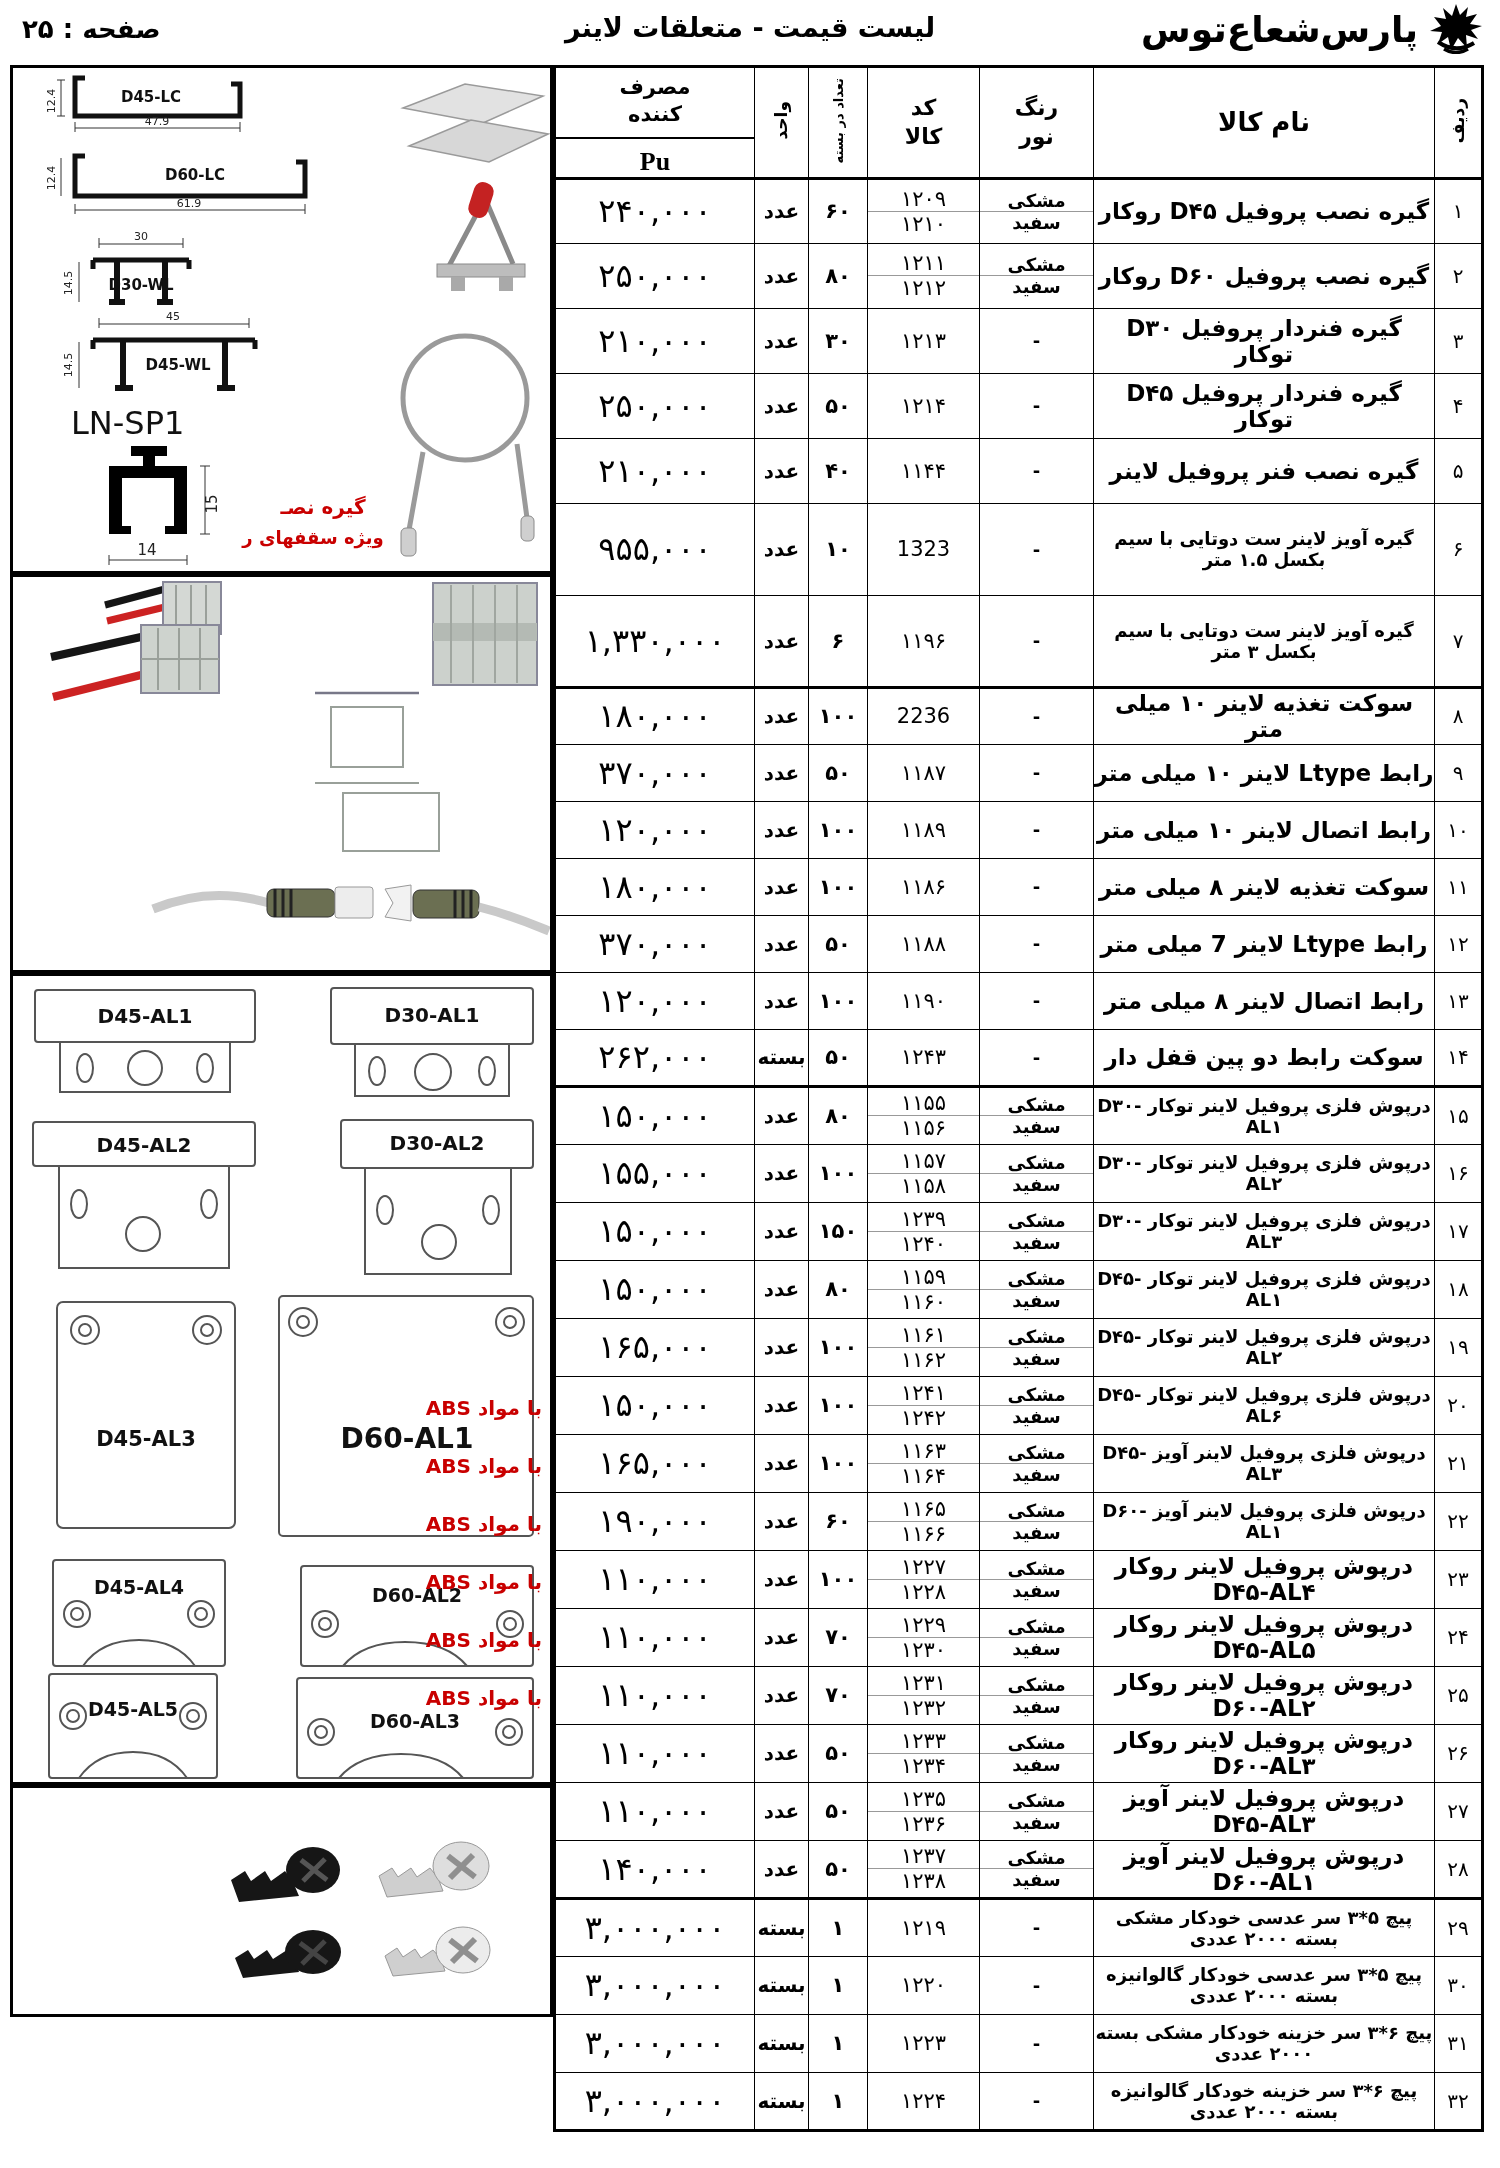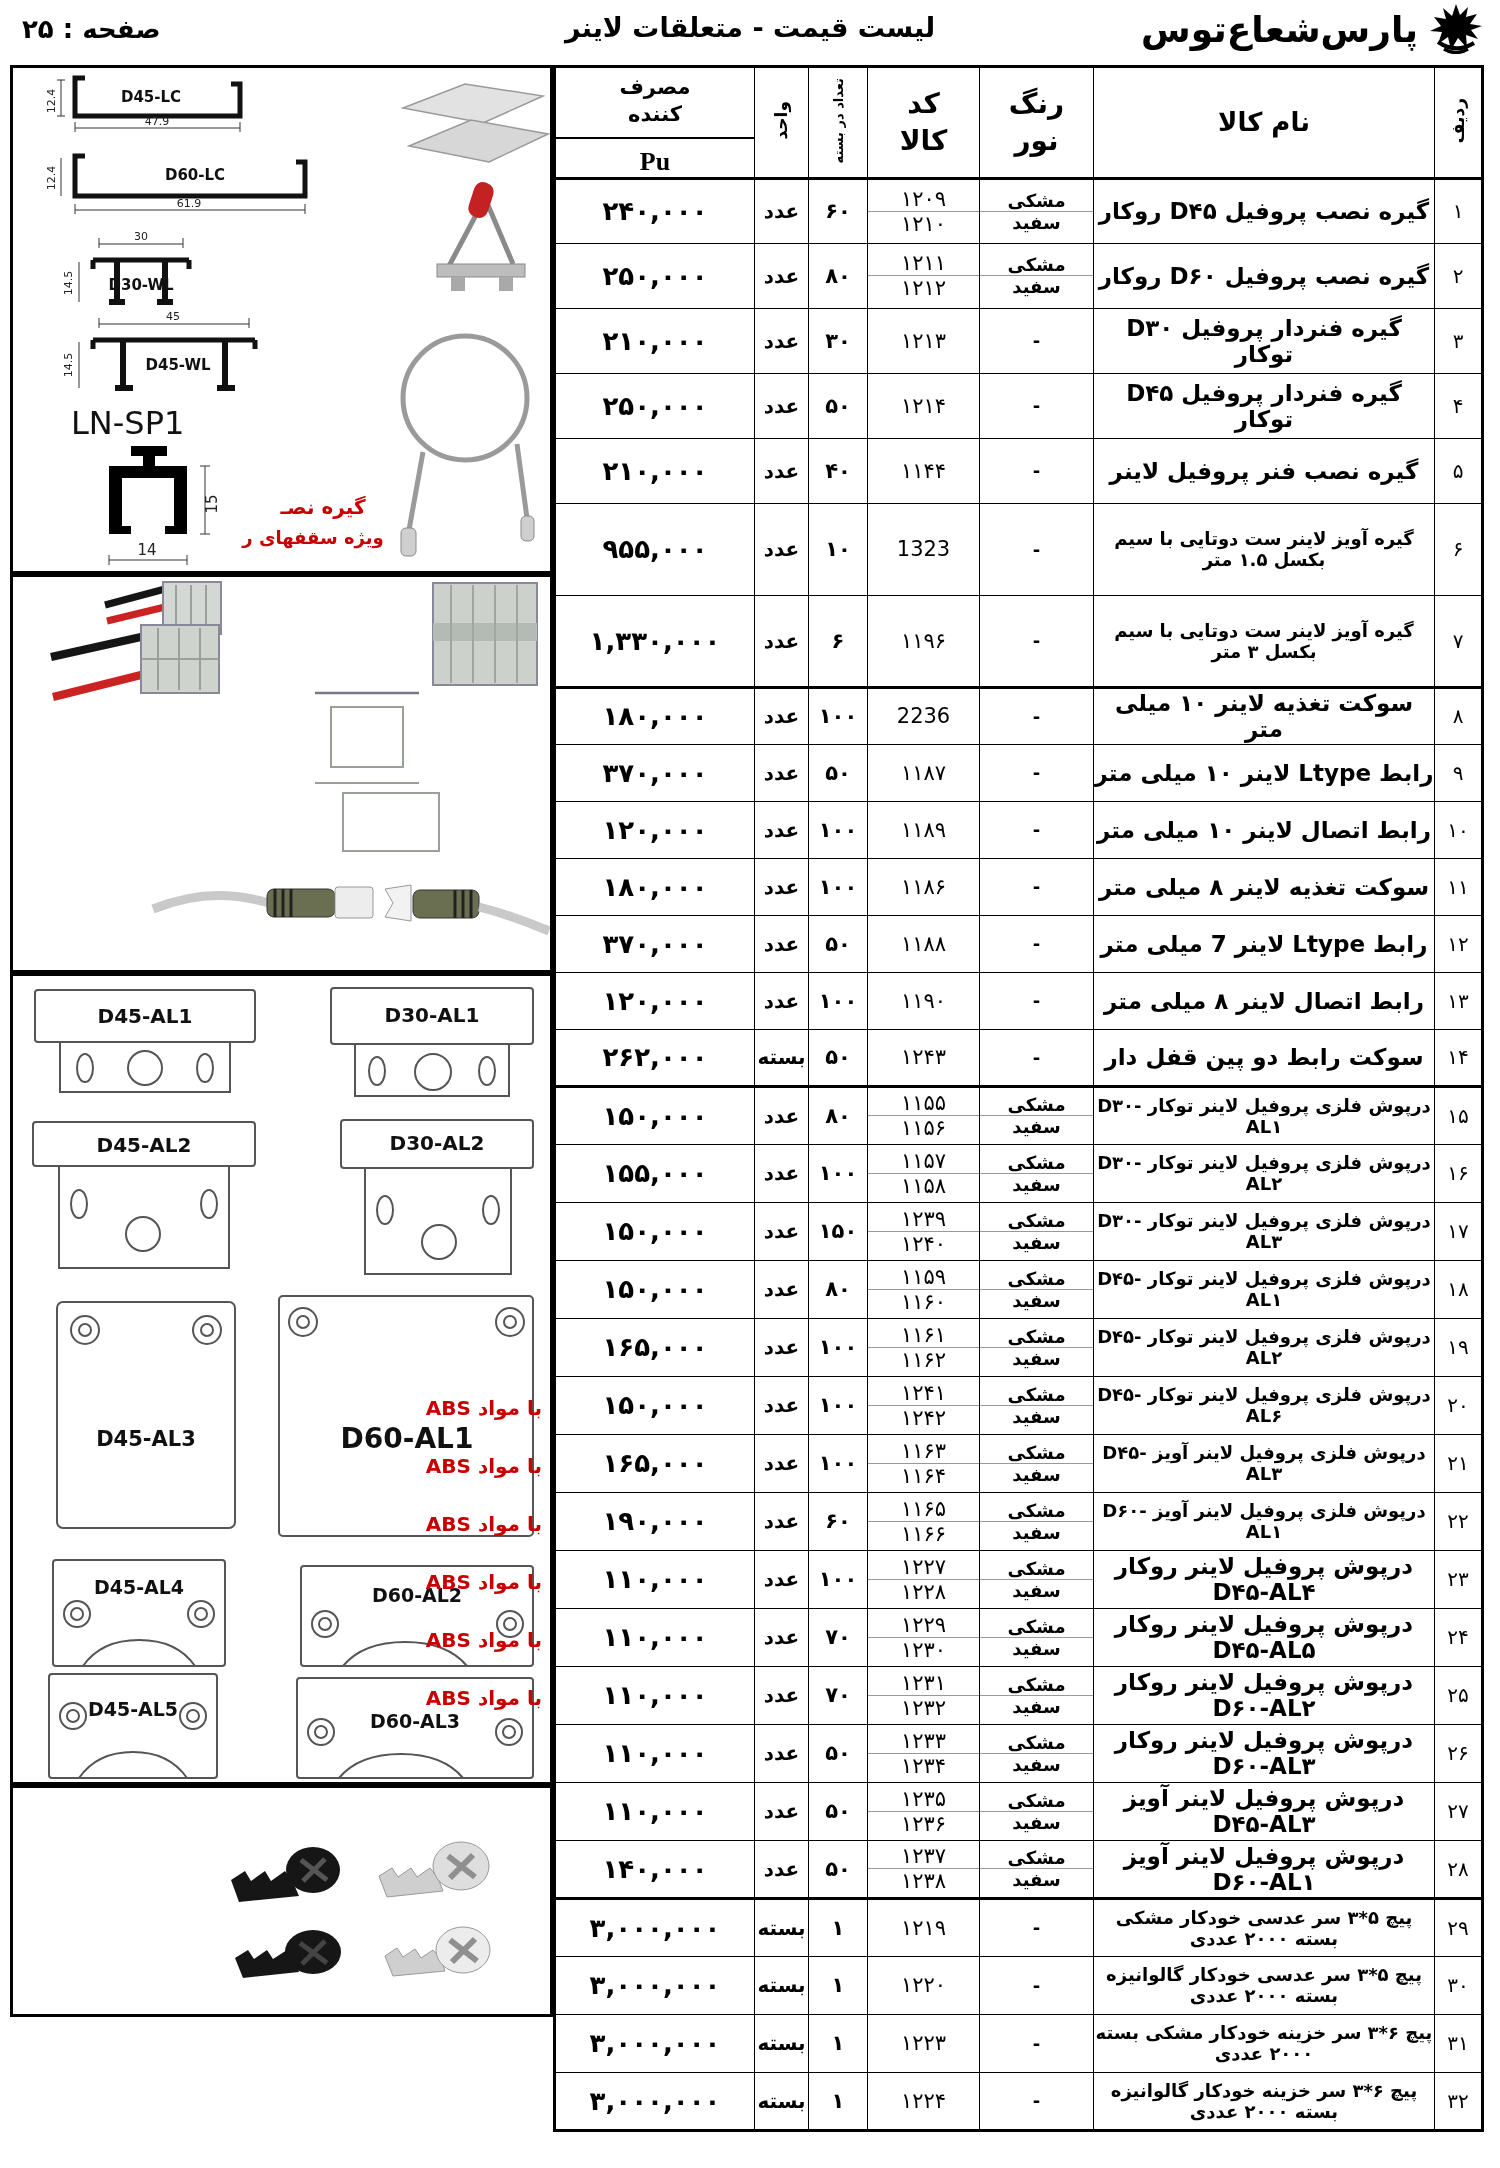--- a/index.html
+++ b/index.html
@@ -15,31 +15,31 @@
   .page-no{position:absolute;left:22px;top:14px;font-size:26px;font-weight:bold;direction:rtl;}
   
   table.price{border-collapse:collapse;table-layout:fixed;position:absolute;top:65px;left:553px;width:930px;direction:rtl;}
   table.price th,table.price td{border:1.5px solid #000;padding:0;text-align:center;vertical-align:middle;overflow:hidden;}
   table.price{border:3px solid #000;}
   tr.head-row{height:110px;}
   tr.head-row th{border-bottom:3px solid #000;font-weight:bold;}
   tr.group-start td{border-top:3px solid #000;}
   .vert{writing-mode:vertical-rl;transform:rotate(180deg);display:inline-block;font-size:17px;font-weight:bold;line-height:1;}
   th.h-name{font-size:26px;}
-  th.h-code,th.h-color{font-size:28px;line-height:1.35;}
+  th.h-code,th.h-color{font-size:22px;line-height:1.35;}
   .pu-top{font-size:21px;border-bottom:2.5px solid #000;padding:6px 15px 8px;line-height:1.3;}
   .pu-bot{font-size:26px;font-family:Liberation Serif, serif;padding-top:8px;}
   td.c-no{font-size:20px;}
   td.c-name{font-size:23px;font-weight:bold;padding:0 6px;}
   td.c-name.nm-sm{font-size:18px;}
   td.c-color{font-size:18px;font-weight:bold;}
   td.c-code{font-size:21px;}
   td.c-qty{font-size:21px;font-weight:bold;}
   td.c-unit{font-size:20px;font-weight:bold;}
-  td.c-price{font-size:26px;font-weight:bold;letter-spacing:1px;}
+  td.c-price{font-size:32px;font-weight:normal;letter-spacing:1px;}
   .split{display:flex;flex-direction:column;height:100%;}
   .split>div{flex:1;display:flex;align-items:center;justify-content:center;}
   .split>div:first-child{border-bottom:1.5px solid #999;}
   
   .pics{position:absolute;top:65px;left:10px;width:543px;}
   .pic-box{border:3px solid #000;box-sizing:border-box;position:relative;background:#fff;}
   .pic-head{height:110px;}
   .pic-caption{position:absolute;top:34px;left:0;right:0;text-align:center;font-size:30px;font-weight:bold;}
   .pic-date{position:absolute;top:38px;left:14px;font-size:24px;font-weight:bold;direction:rtl;}
   .pic-serial{position:absolute;bottom:8px;left:6px;font-size:13px;direction:ltr;}

